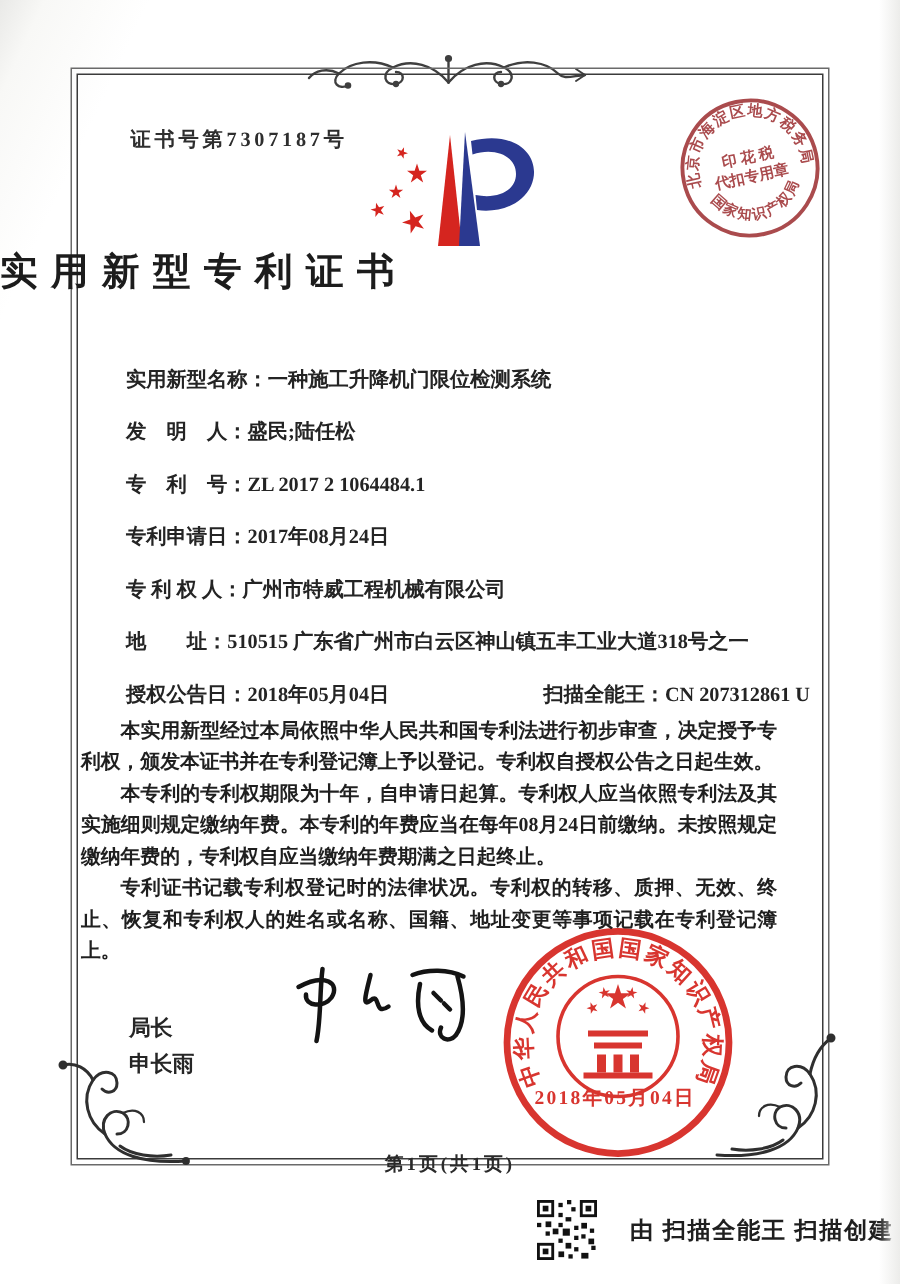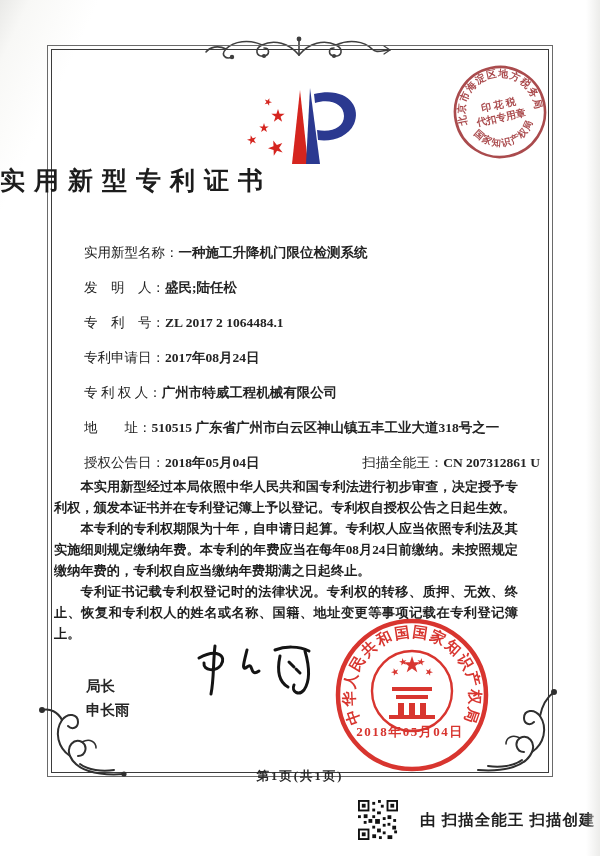--- a/index.html
+++ b/index.html
@@ -34,21 +34,21 @@
     font-size:13.5px;font-weight:700;letter-spacing:2.5px;color:#2e2e2e;
   }
   .logo{position:absolute;left:238px;top:84px;}
   .title{
     position:absolute;left:0;right:0;top:164px;
     text-align:left;font-size:25px;font-weight:700;
     letter-spacing:9px;color:#1c1c1c;
   }
   .fields{position:absolute;left:84px;top:243px;width:460px;}
   .field-row{display:flex;margin-bottom:15px;line-height:20px;font-size:13.5px;}
-  .field-label{font-weight:400;white-space:pre;flex:0 0 auto;color:#242424;text-align:right;}
+  .field-label{font-weight:700;white-space:pre;flex:0 0 auto;color:#242424;text-align:right;}
   .field-value{font-weight:700;color:#242424;}
   .grant-row{display:flex;width:456px;justify-content:space-between;
     line-height:20px;font-size:13.5px;margin-top:2px;}
   .grant-item{display:flex;}
   .body-copy{
     position:absolute;left:54px;top:476px;width:464px;
     font-size:13.2px;line-height:21px;color:#1f1f1f;font-weight:600;
   }
   .body-copy p{margin:0;text-indent:2em;text-align:justify;}
   .signatory{position:absolute;left:86px;top:658px;font-size:14.5px;font-weight:700;line-height:24px;margin-top:16px;}
@@ -116,20 +116,21 @@
     <g stroke="#2f2f2f" stroke-width="2" fill="none" stroke-linecap="round">
       <path d="M88,82 C60,84 40,78 34,64 C30,54 38,46 46,50 C52,54 50,64 42,64"></path>
       <path d="M34,64 C22,56 18,40 26,28 C32,20 42,22 42,30 C42,36 36,38 32,34"></path>
       <path d="M26,28 C24,18 20,10 12,4"></path>
       <path d="M44,72 C52,78 66,80 78,78"></path>
       <circle cx="12" cy="4" r="2" fill="#2f2f2f"></circle>
       <path d="M46,50 C54,46 60,50 60,56" stroke-width="1.5"></path>
     </g>
   </svg>
 
+  <div class="cert-no">证书号第7307187号</div>
 
   <svg class="tax-stamp" width="100" height="100" viewBox="0 0 100 100">
     <defs>
       <path id="stampArcTop" d="M 18.3,64.8 A 35,35 0 1 1 81.7,64.8" fill="none"></path>
       <path id="stampArcBottom" d="M 22.2,69.5 A 34,34 0 0 0 77.8,69.5" fill="none"></path>
     </defs>
     <circle cx="50" cy="50" r="45" fill="none" stroke="#9b2b2e" stroke-width="2.6"></circle>
     <text font-size="10" font-weight="bold" fill="#9b2b2e" letter-spacing="1">
       <textPath href="#stampArcTop" startOffset="50%" text-anchor="middle">北京市海淀区地方税务局</textPath>
     </text>

